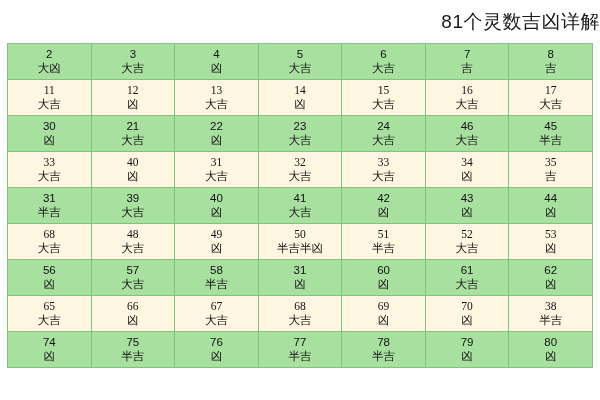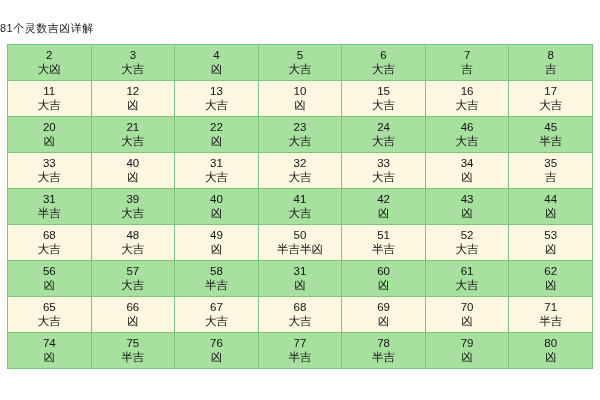--- a/index.html
+++ b/index.html
@@ -14,27 +14,26 @@
     overflow: hidden;
   }
   .page {
     width: 600px;
     height: 400px;
     position: relative;
     box-sizing: border-box;
     background: #ffffff;
   }
   .title {
-    text-align: left;
-    font-size: 11px;
+    text-align: right;
+    font-size: 19px;
     color: #1a1a1a;
     padding: 9px 0 8px 0;
     letter-spacing: 0.5px;
     font-weight: normal;
-    margin-top: 12px;
   }
   table.grid {
     border-collapse: collapse;
     width: 586px;
     margin: 0 auto;
     table-layout: fixed;
   }
   table.grid td {
     border: 1px solid #7cc47f;
     text-align: center;
@@ -43,20 +42,21 @@
     color: #111111;
     line-height: 1.25;
     padding: 2px 0 3px 0;
     height: 30px;
   }
   td.green {
     background: #a8e0a0;
   }
   td.cream {
     background: #fdf6e0;
+    font-family: Liberation Serif, serif;
   }
   .num {
     display: block;
     font-size: 11.5px;
   }
   .lbl {
     display: block;
     font-size: 11.5px;
   }
 </style>
@@ -105,39 +105,39 @@
           </td>
         <td class="cream">
             <span class="num">12</span>
             <span class="lbl">凶</span>
           </td>
         <td class="cream">
             <span class="num">13</span>
             <span class="lbl">大吉</span>
           </td>
         <td class="cream">
-            <span class="num">10</span>
+            <span class="num">14</span>
             <span class="lbl">凶</span>
           </td>
         <td class="cream">
             <span class="num">15</span>
             <span class="lbl">大吉</span>
           </td>
         <td class="cream">
             <span class="num">16</span>
             <span class="lbl">大吉</span>
           </td>
         <td class="cream">
             <span class="num">17</span>
             <span class="lbl">大吉</span>
           </td>
       </tr>
       <tr>
         <td class="green">
-            <span class="num">20</span>
+            <span class="num">30</span>
             <span class="lbl">凶</span>
           </td>
         <td class="green">
             <span class="num">21</span>
             <span class="lbl">大吉</span>
           </td>
         <td class="green">
             <span class="num">22</span>
             <span class="lbl">凶</span>
           </td>
@@ -297,21 +297,21 @@
           </td>
         <td class="cream">
             <span class="num">69</span>
             <span class="lbl">凶</span>
           </td>
         <td class="cream">
             <span class="num">70</span>
             <span class="lbl">凶</span>
           </td>
         <td class="cream">
-            <span class="num">71</span>
+            <span class="num">38</span>
             <span class="lbl">半吉</span>
           </td>
       </tr>
       <tr>
         <td class="green">
             <span class="num">74</span>
             <span class="lbl">凶</span>
           </td>
         <td class="green">
             <span class="num">75</span>

